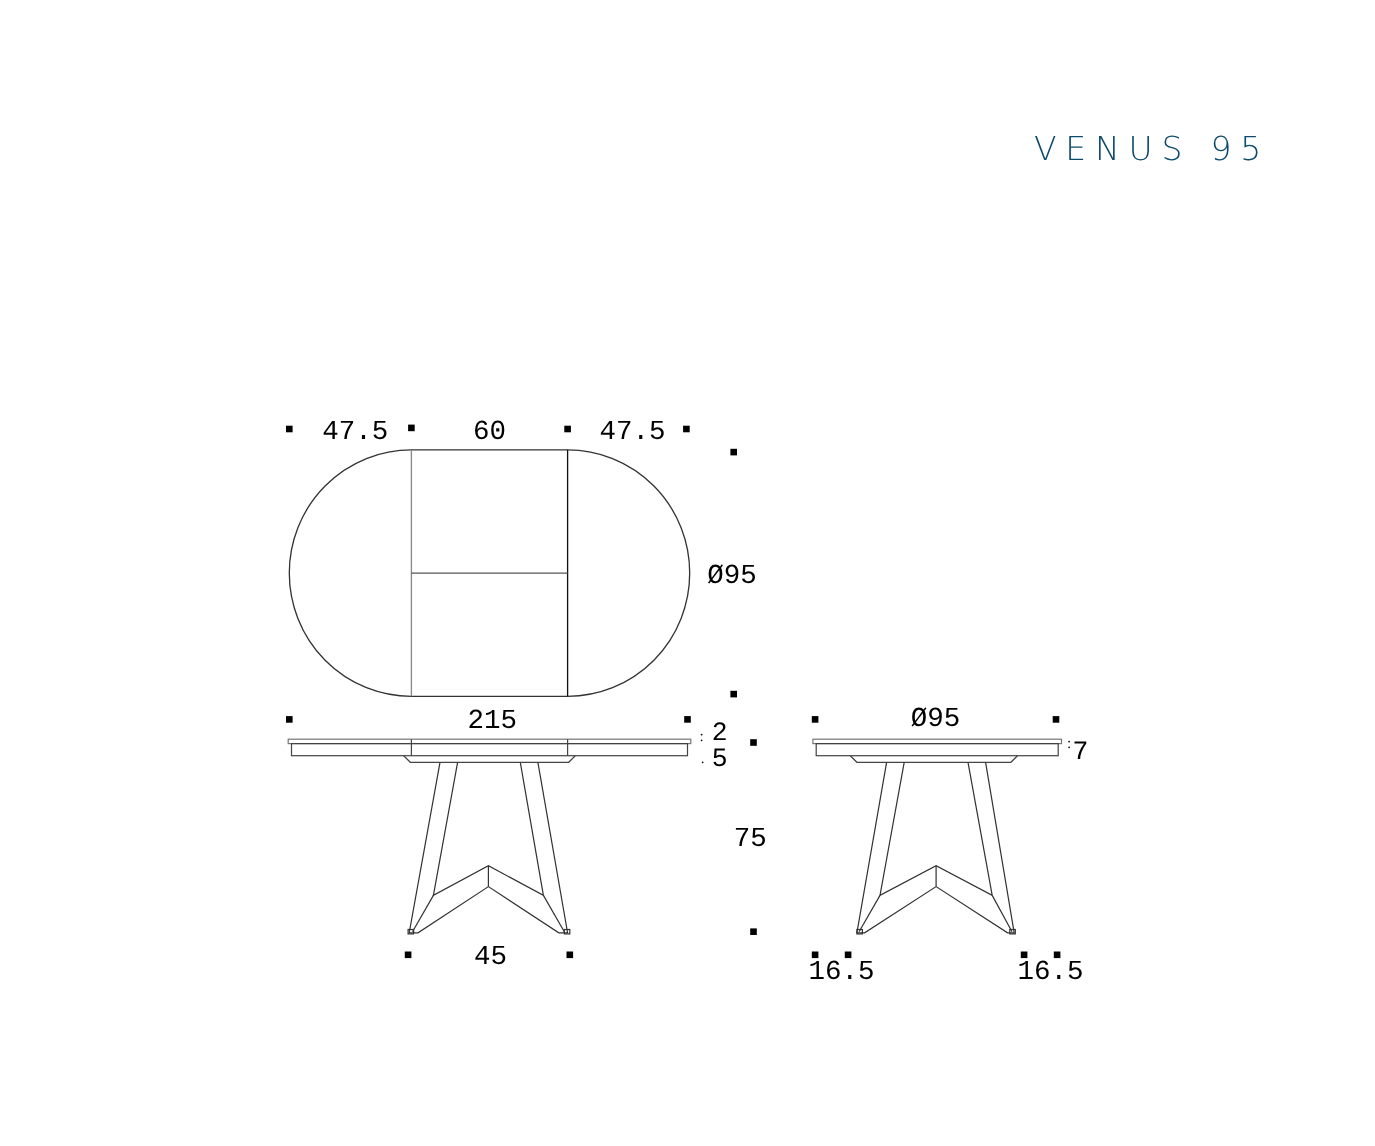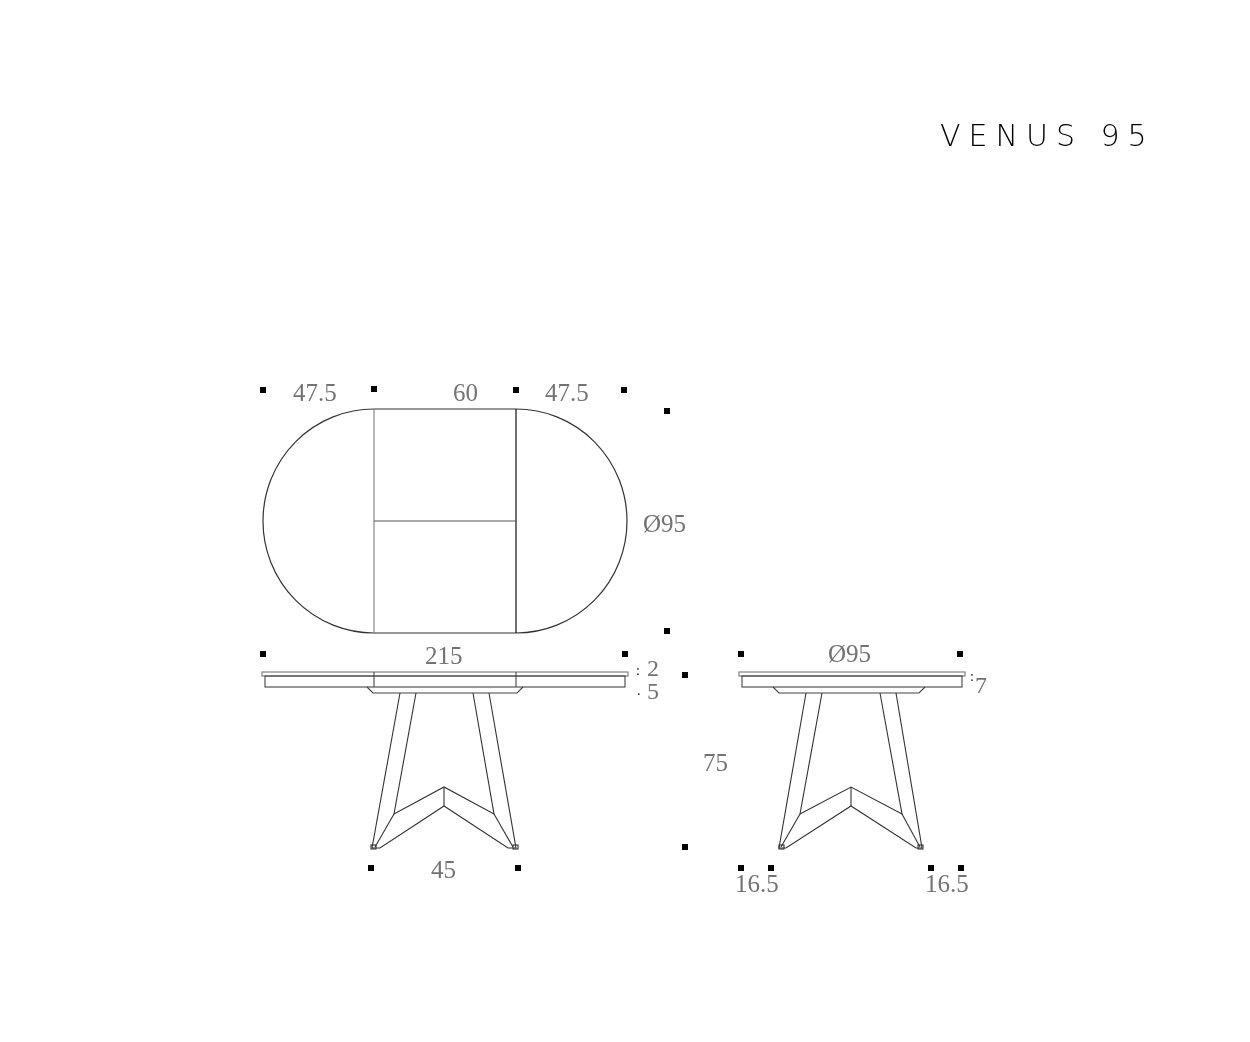--- a/index.html
+++ b/index.html
@@ -1,24 +1,24 @@
 <!DOCTYPE html>
 <html><head>
   <meta charset="utf-8">
   <style>
     html, body { margin: 0; padding: 0; background: #ffffff; }
     body { width: 1250px; height: 1042px; position: relative; overflow: hidden; }
     .title {
       position: absolute; left: 940px; top: 118px;
       font-family: "DejaVu Sans", sans-serif; font-weight: 300;
-      font-size: 30px; letter-spacing: 8px; color: #000000;
+      font-size: 30px; letter-spacing: 8px; color: #0c4a6e;
     }
     .dim {
-      position: absolute; font-family: Liberation Serif, serif;
-      font-size: 25px; color: #737373; line-height: 1; white-space: nowrap;
+      position: absolute; font-family: Liberation Mono, monospace;
+      font-size: 25px; color: #000000; line-height: 1; white-space: nowrap;
     }
     .dim-small { font-size: 24px; }
     .mk { position: absolute; width: 6px; height: 6px; background: #000; }
     svg.drawing { position: absolute; left: 0; top: 0; }
     .dots {
       position: absolute; font-family: "Liberation Serif", serif; font-size: 14px;
       color: #111; line-height: 1;
     }
   </style>
 </head>
@@ -77,29 +77,29 @@
 <div class="mk" style="left:368px;top:865px;"></div>
 <div class="mk" style="left:515px;top:865px;"></div>
 <div class="mk" style="left:738px;top:651px;"></div>
 <div class="mk" style="left:957px;top:651px;"></div>
 <div class="mk" style="left:738px;top:865px;"></div>
 <div class="mk" style="left:768px;top:865px;"></div>
 <div class="mk" style="left:928px;top:865px;"></div>
 <div class="mk" style="left:958px;top:865px;"></div>
 
 <div class="dim" style="left:293px;top:380px;">47.5</div>
-<div class="dim" style="left:453px;top:380px;text-align:center;">60</div>
+<div class="dim" style="left:430px;top:380px;text-align:center;">60</div>
 <div class="dim" style="left:545px;top:380px;">47.5</div>
 <div class="dim" style="left:643px;top:511px;">Ø95</div>
 
 <div class="dim" style="left:425px;top:643px;">215</div>
 <div class="dots" style="left:636px;top:664px;">:</div>
 <div class="dim dim-small" style="left:647px;top:656px;">2</div>
 <div class="dots" style="left:637px;top:684px;">.</div>
 <div class="dim dim-small" style="left:647px;top:679px;">5</div>
-<div class="dim" style="left:667px;top:750px;margin-left:36px;">75</div>
+<div class="dim" style="left:667px;top:750px;">75</div>
 <div class="dim" style="left:431px;top:857px;">45</div>
 
 <div class="dim" style="left:828px;top:641px;">Ø95</div>
 <div class="dots" style="left:970px;top:670px;">:</div>
 <div class="dim dim-small" style="left:975px;top:673px;">7</div>
 <div class="dim" style="left:735px;top:871px;">16.5</div>
 <div class="dim" style="left:925px;top:871px;">16.5</div>
 
 </body></html>

